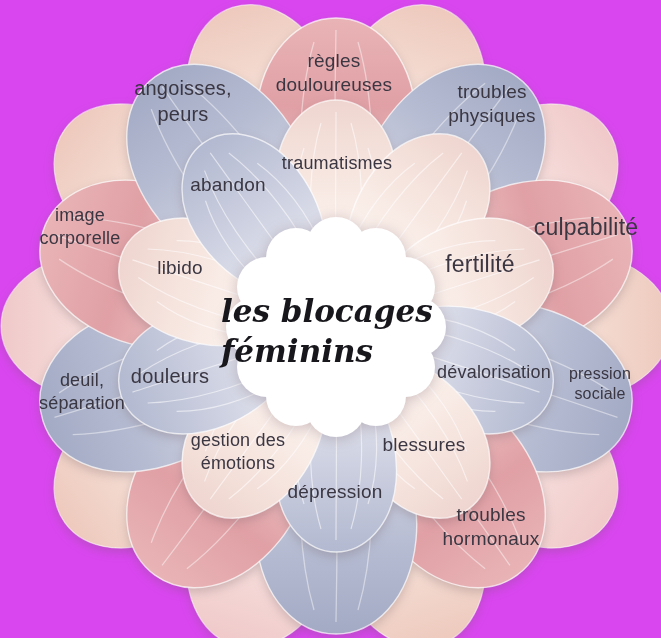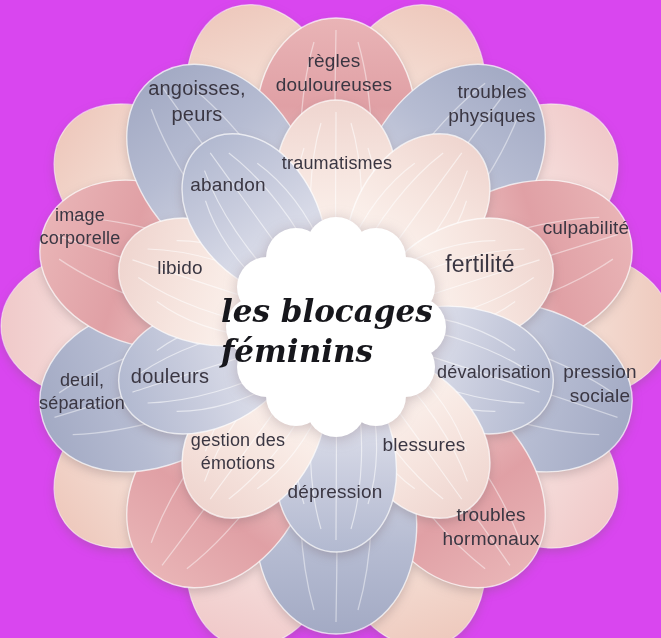--- a/index.html
+++ b/index.html
@@ -145,30 +145,30 @@
         <circle cx="296" cy="258" r="30"></circle>
       <circle cx="336" cy="327" r="95"></circle>
     </g>
   </svg>
 
   <div id="labels">
       <div class="petal-label" style="left: 334px; top: 73px; font-size: 19px;">règles
 douloureuses</div>
       <div class="petal-label" style="left: 492px; top: 104px; font-size: 19px;">troubles
 physiques</div>
-      <div class="petal-label" style="left: 586px; top: 228px; font-size: 19px;">culpabilité</div>
-      <div class="petal-label" style="left: 600px; top: 384px; font-size: 19px;">pression
+      <div class="petal-label" style="left: 586px; top: 228px; font-size: 23px;">culpabilité</div>
+      <div class="petal-label" style="left: 600px; top: 384px; font-size: 16px;">pression
 sociale</div>
       <div class="petal-label" style="left: 491px; top: 527px; font-size: 19px;">troubles
 hormonaux</div>
       <div class="petal-label" style="left: 82px; top: 392px; font-size: 18px;">deuil,
 séparation</div>
       <div class="petal-label" style="left: 80px; top: 227px; font-size: 18px;">image
 corporelle</div>
-      <div class="petal-label" style="left: 197px; top: 102px; font-size: 20px;">angoisses,
+      <div class="petal-label" style="left: 183px; top: 102px; font-size: 20px;">angoisses,
 peurs</div>
       <div class="petal-label" style="left: 337px; top: 164px; font-size: 18px;">traumatismes</div>
       <div class="petal-label" style="left: 480px; top: 265px; font-size: 23px;">fertilité</div>
       <div class="petal-label" style="left: 494px; top: 373px; font-size: 18px;">dévalorisation</div>
       <div class="petal-label" style="left: 424px; top: 445px; font-size: 19px;">blessures</div>
       <div class="petal-label" style="left: 335px; top: 492px; font-size: 19px;">dépression</div>
       <div class="petal-label" style="left: 238px; top: 452px; font-size: 18px;">gestion des
 émotions</div>
       <div class="petal-label" style="left: 170px; top: 377px; font-size: 20px;">douleurs</div>
       <div class="petal-label" style="left: 180px; top: 268px; font-size: 19px;">libido</div>

